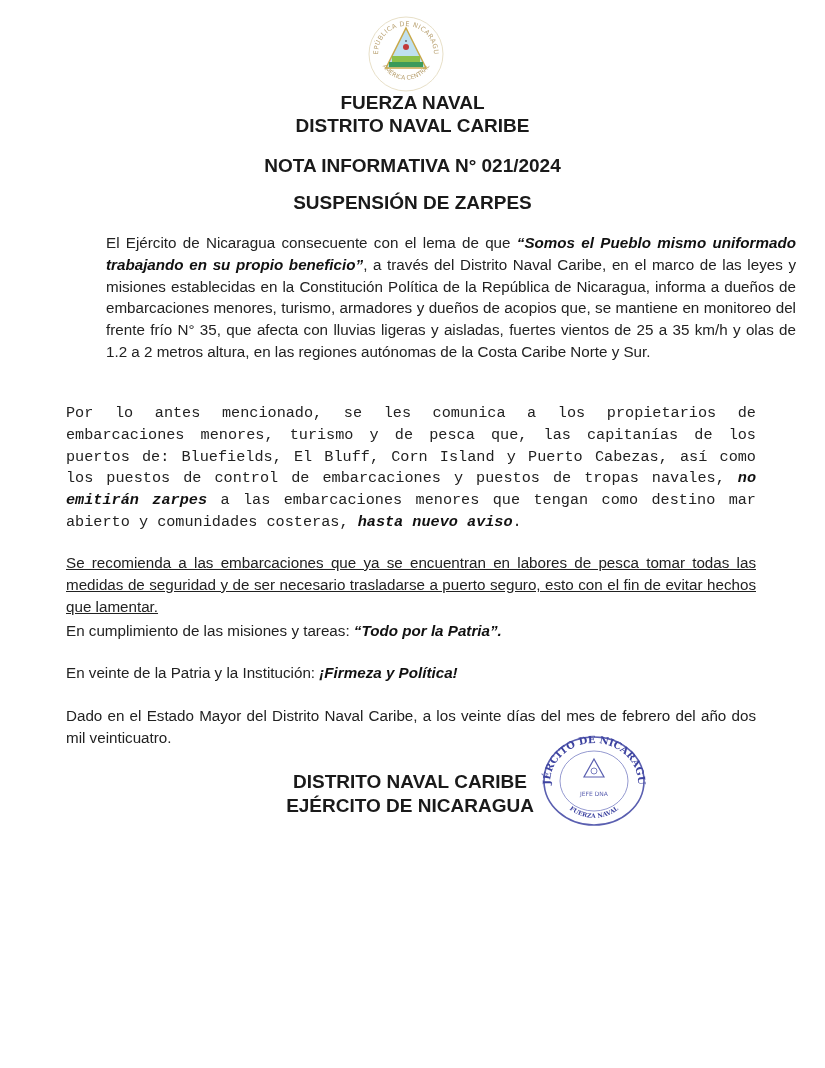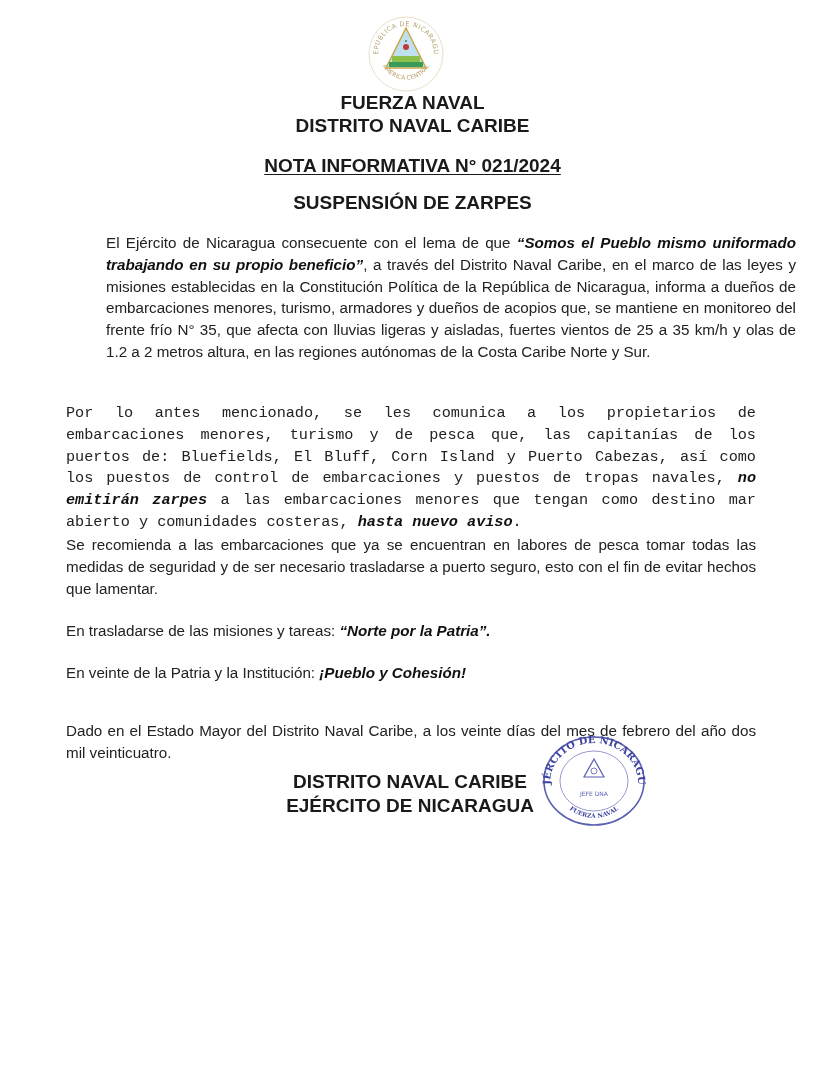--- a/index.html
+++ b/index.html
@@ -3,30 +3,30 @@
 <meta charset="utf-8">
 <style>
   html, body { margin: 0; padding: 0; background: #ffffff; }
   body { width: 825px; height: 1068px; position: relative; overflow: hidden;
          font-family: "Liberation Sans", sans-serif; color: #1a1a1a; }
   .emblem { position: absolute; left: 366px; top: 14px; width: 80px; height: 80px; }
   .header { position: absolute; left: 0; width: 825px; text-align: center; font-weight: bold; }
   .h1 { top: 92px; font-size: 19px; line-height: 22px; }
   .h2 { top: 115px; font-size: 19px; line-height: 22px; }
   .h3 { top: 155px; font-size: 19px; line-height: 22px; }
-  .h3 span { text-decoration: underline; text-underline-offset: 2px; }
+  .h3 span { text-underline-offset: 2px; }
   .h4 { top: 192px; font-size: 19px; line-height: 22px; }
   .para { position: absolute; left: 66px; width: 690px; font-size: 15.2px; line-height: 21.8px;
           text-align: justify; color: #222; }
   .p1 { top: 232px; margin-left: 40px; }
   .p2 { top: 403px; font-family: Liberation Mono, monospace; }
-  .p3 { top: 534px; }
+  .p3 { top: 552px; text-decoration: underline; }
   .p4 { top: 620px; }
   .p5 { top: 662px; }
-  .p6 { top: 705px; margin-top: 15px; }
+  .p6 { top: 705px; }
   .bi { font-weight: bold; font-style: italic; color: #111; }
   .sig { position: absolute; left: 260px; width: 300px; text-align: center; font-weight: bold;
          font-size: 19px; line-height: 23px; }
   .sig1 { top: 770px; }
   .sig2 { top: 794px; }
   .stamp { position: absolute; left: 540px; top: 733px; width: 108px; height: 96px; }
 </style>
 </head>
 <body>
 
@@ -53,23 +53,23 @@
 <div class="header h2">DISTRITO NAVAL CARIBE</div>
 <div class="header h3"><span>NOTA INFORMATIVA N° 021/2024</span></div>
 <div class="header h4">SUSPENSIÓN DE ZARPES</div>
 
 <div class="para p1"><span>El Ejército de Nicaragua consecuente con el lema de que </span><span class="bi">“Somos el Pueblo mismo uniformado trabajando en su propio beneficio”</span><span>, a través del Distrito Naval Caribe, en el marco de las leyes y misiones establecidas en la Constitución Política de la República de Nicaragua, informa a dueños de embarcaciones menores, turismo, armadores y dueños de acopios que, se mantiene en monitoreo del frente frío N° 35, que afecta con lluvias ligeras y aisladas, fuertes vientos de 25 a 35 km/h y olas de 1.2 a 2 metros altura, en las regiones autónomas de la Costa Caribe Norte y Sur.</span></div>
 
 <div class="para p2"><span>Por lo antes mencionado, se les comunica a los propietarios de embarcaciones menores, turismo y de pesca que, las capitanías de los puertos de: Bluefields, El Bluff, Corn Island y Puerto Cabezas, así como los puestos de control de embarcaciones y puestos de tropas navales, </span><span class="bi">no emitirán zarpes</span><span> a las embarcaciones menores que tengan como destino mar abierto y comunidades costeras, </span><span class="bi">hasta nuevo aviso</span><span>.</span></div>
 
 <div class="para p3">Se recomienda a las embarcaciones que ya se encuentran en labores de pesca tomar todas las medidas de seguridad y de ser necesario trasladarse a puerto seguro, esto con el fin de evitar hechos que lamentar.</div>
 
-<div class="para p4"><span>En trasladarse de las misiones y tareas: </span><span class="bi">“Norte por la Patria”.</span></div>
+<div class="para p4"><span>En cumplimiento de las misiones y tareas: </span><span class="bi">“Todo por la Patria”.</span></div>
 
-<div class="para p5"><span>En veinte de la Patria y la Institución: </span><span class="bi">¡Pueblo y Cohesión!</span></div>
+<div class="para p5"><span>En veinte de la Patria y la Institución: </span><span class="bi">¡Firmeza y Política!</span></div>
 
 <div class="para p6">Dado en el Estado Mayor del Distrito Naval Caribe, a los veinte días del mes de febrero del año dos mil veinticuatro.</div>
 
 <div class="sig sig1">DISTRITO NAVAL CARIBE</div>
 <div class="sig sig2">EJÉRCITO DE NICARAGUA</div>
 
 <div class="stamp">
   <svg width="108" height="96" viewBox="0 0 108 96">
     <ellipse cx="54" cy="48" rx="50" ry="44" fill="none" stroke="#5a5fb0" stroke-width="1.6"></ellipse>
     <ellipse cx="54" cy="48" rx="34" ry="30" fill="none" stroke="#7a80c4" stroke-width="0.8"></ellipse>

